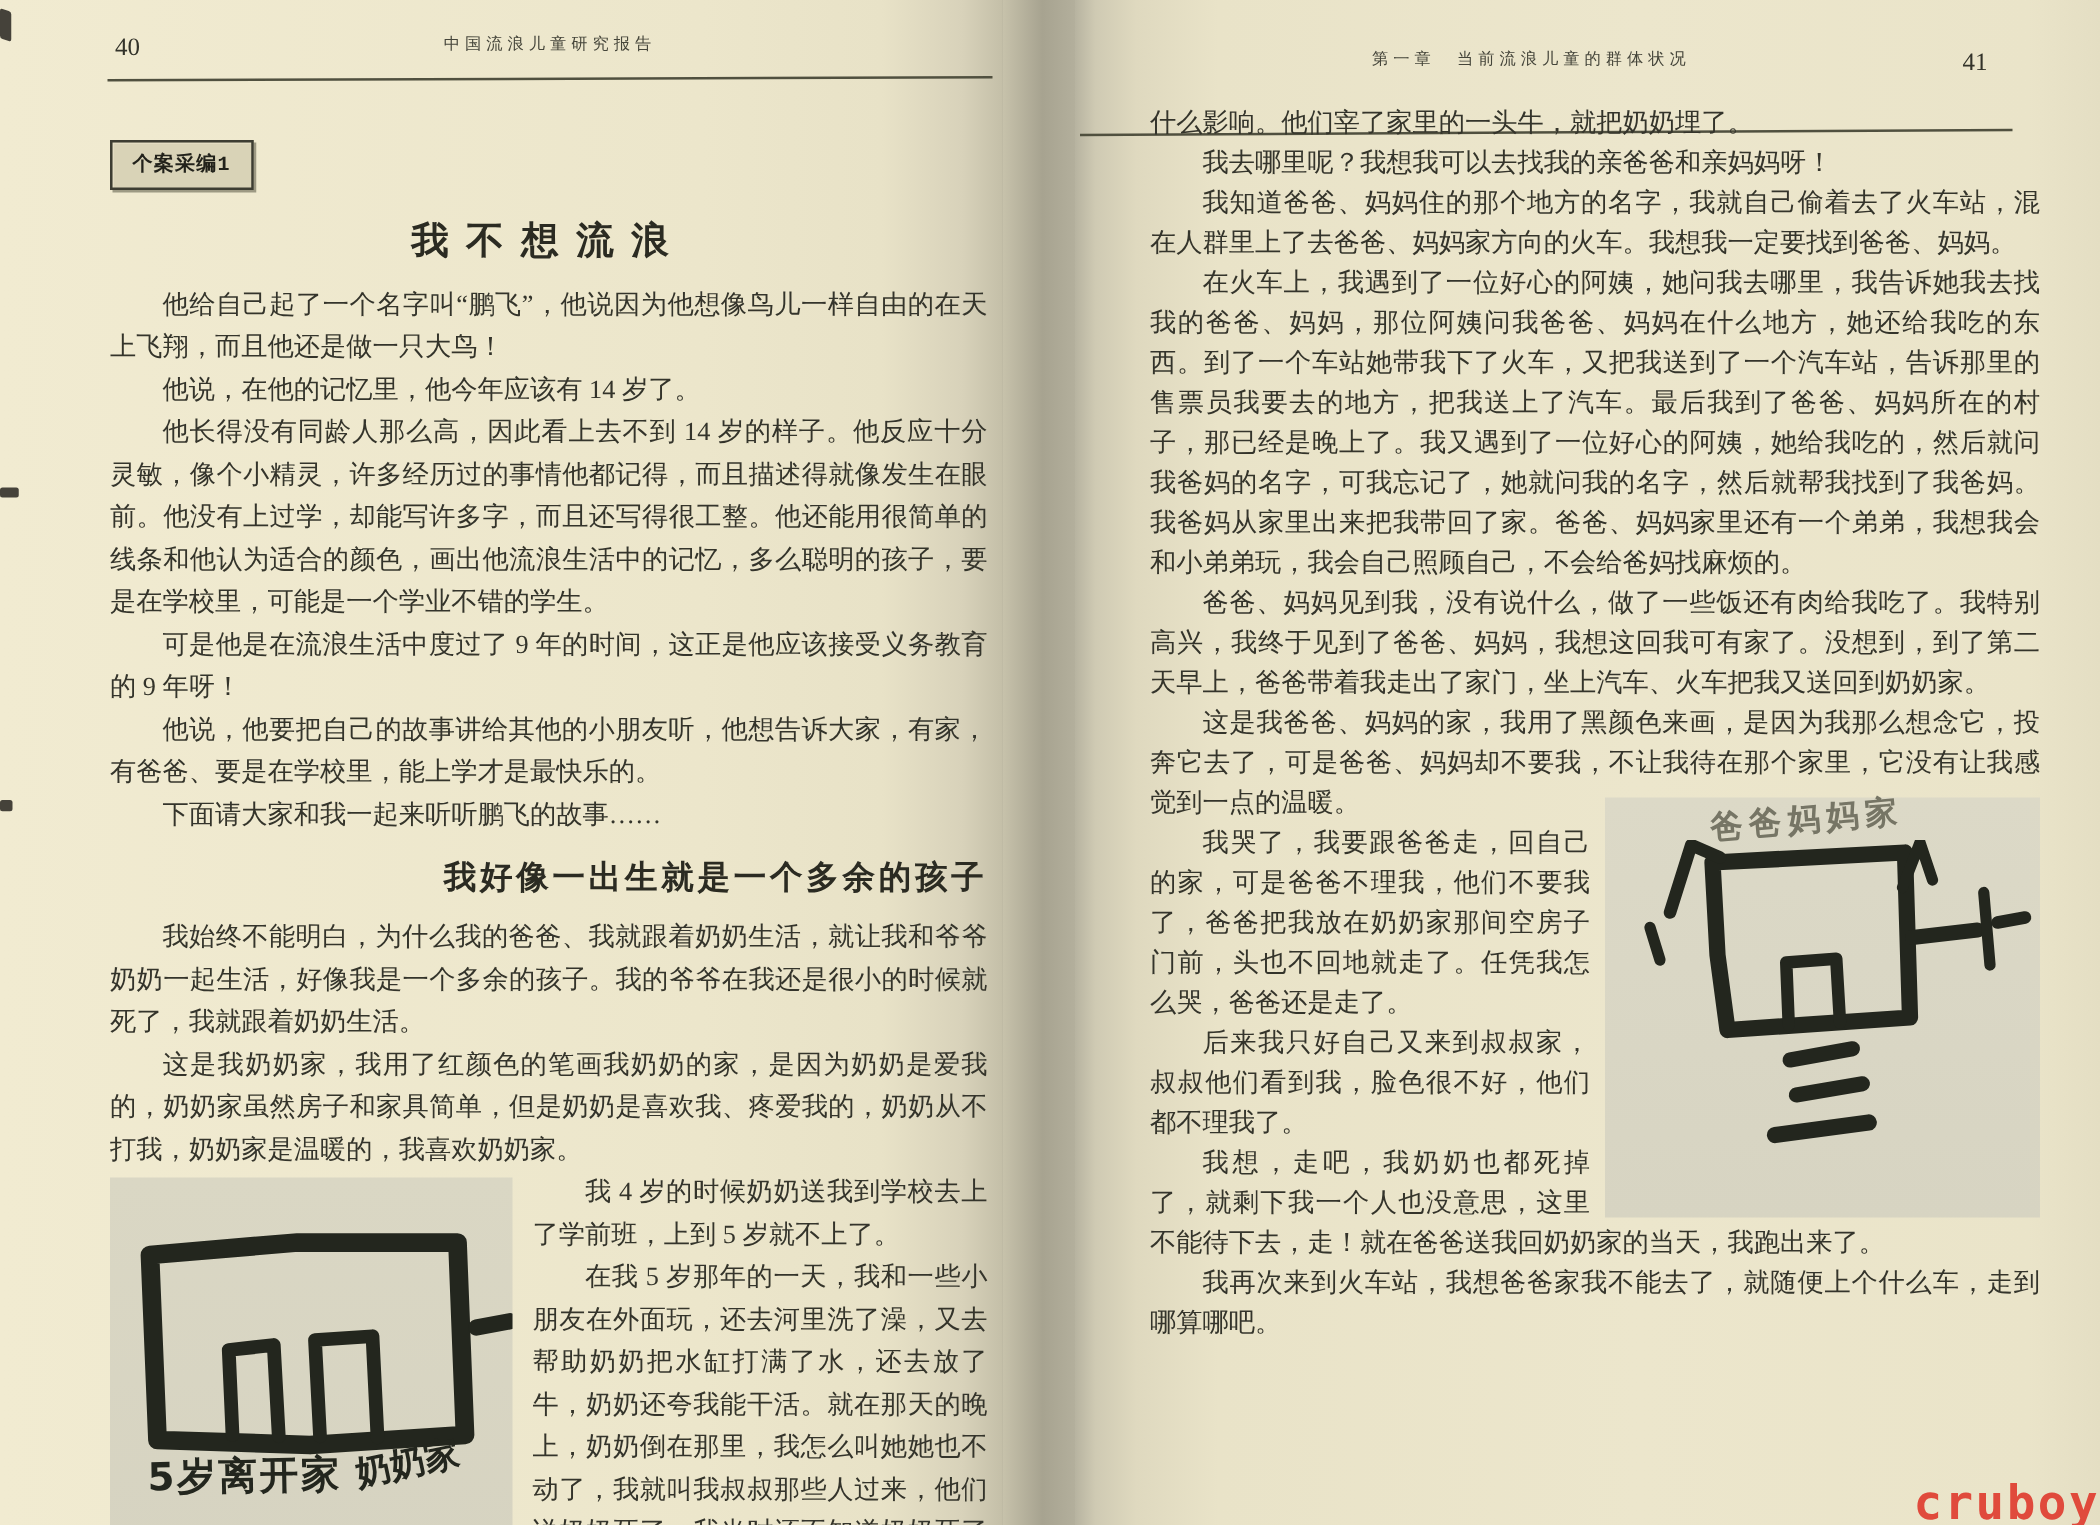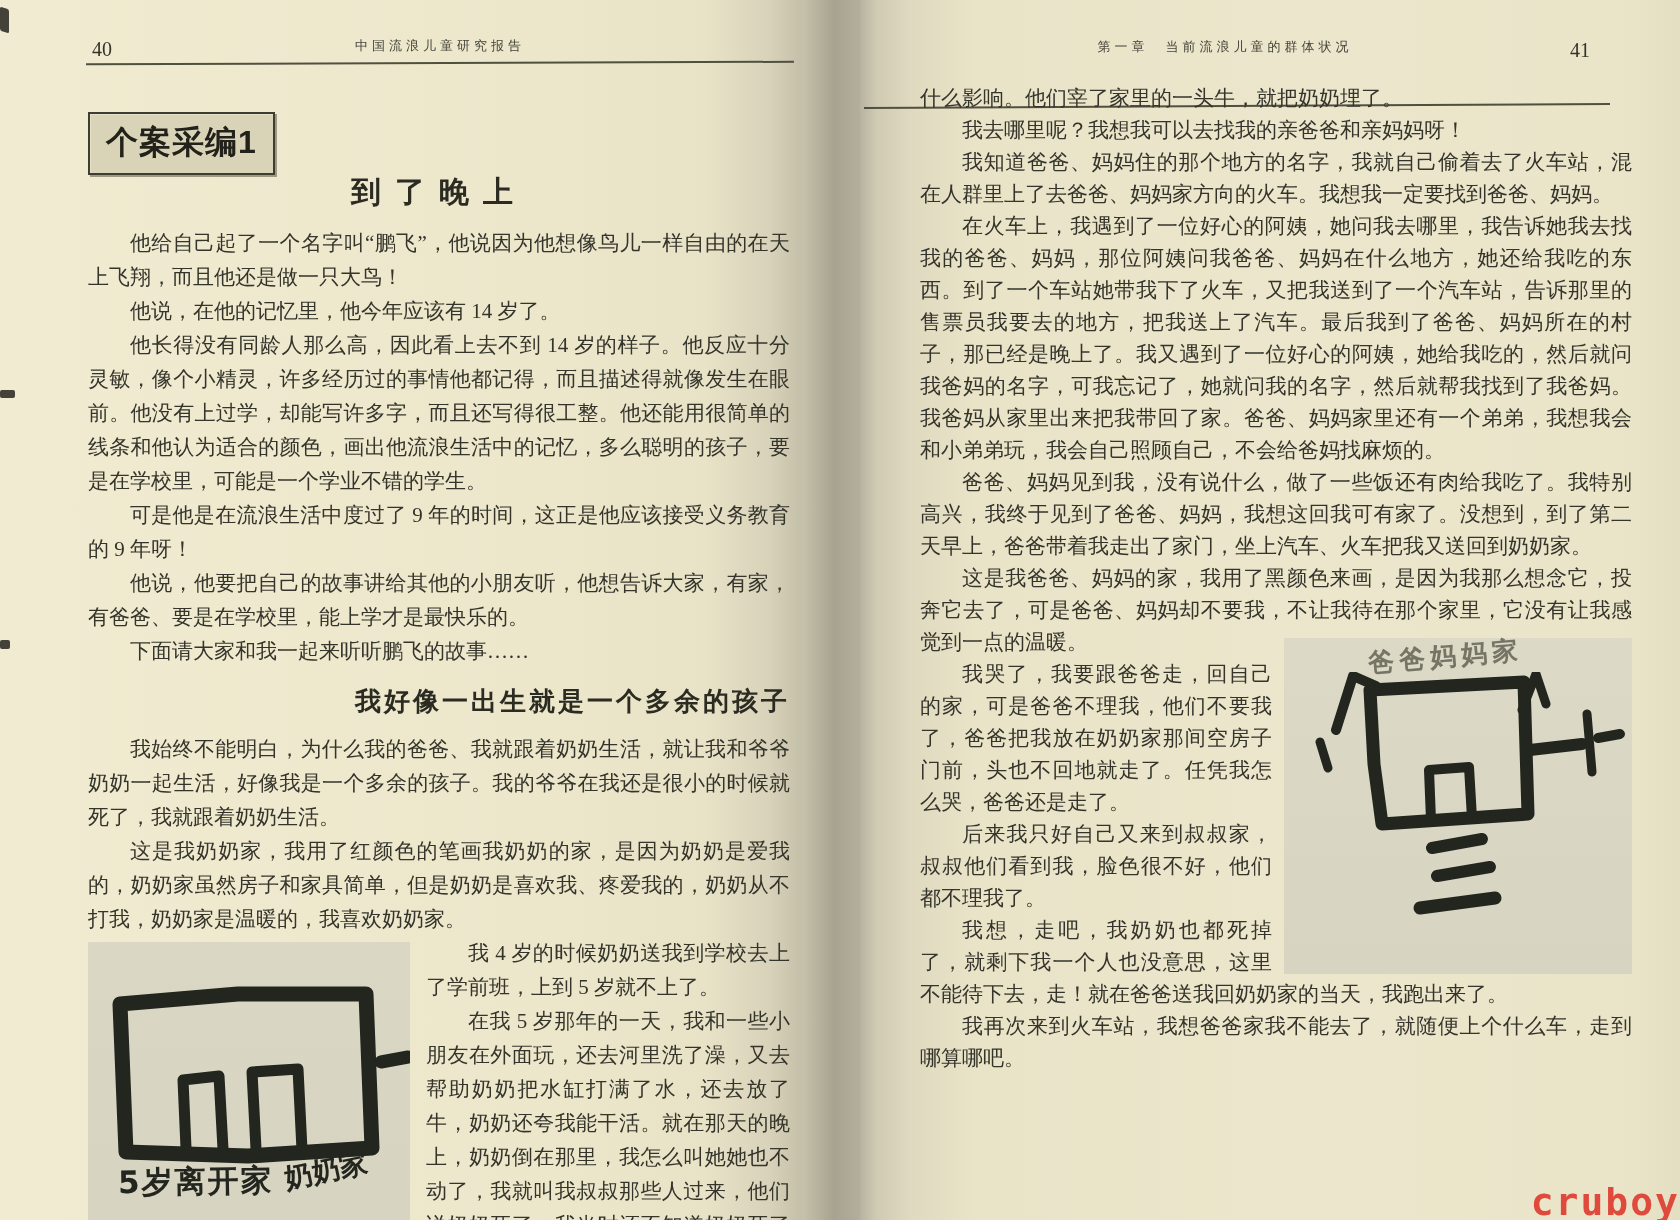--- a/index.html
+++ b/index.html
@@ -16,36 +16,36 @@
   }
   .gutter {
     position:absolute; left:802px; top:0; width:58px; height:1220px;
     background:linear-gradient(90deg,#c7c2ab 0%,#a7a390 55%,#b3af9c 100%);
   }
   .page-right {
     position:absolute; left:860px; top:0; width:820px; height:1220px;
     background:linear-gradient(90deg,#b7b3a0 0%,#cfcab3 2%,#dfd9bf 6%,#e9e3c8 14%,#ece6cc 55%,#eae4c9 93%,#e4dec3 100%);
   }
   
-  .lp-head { position:absolute; top:37px; left:88px; width:704px; height:26px; }
+  .lp-head { position:absolute; top:26px; left:88px; width:704px; height:26px; }
   .rp-head { position:absolute; top:38px; left:10px; width:710px; height:26px; text-align:center; }
   .head-title { display:block; text-align:center; font-size:13px; letter-spacing:4px; color:#45453a; }
   .pagenum { font-size:20px; color:#33332a; }
   .lp-pagenum { position:absolute; left:4px; top:1px; }
   .rp-pagenum { position:absolute; left:700px; top:1px; }
   .lp-rule { position:absolute; top:62px; left:86px; width:708px; border-top:2px solid #50503f; transform:rotate(-0.2deg); }
   .rp-rule { position:absolute; top:67px; left:-6px; width:746px; border-top:2px solid #50503f; transform:rotate(-0.3deg); }
   
   .case-box {
     position:absolute; top:112px; left:88px;
     background:#d9d3b7; border:2px solid #3d3d32;
     box-shadow:2px 2px 0 rgba(90,88,70,.55), inset 1px 1px 0 #e6e0c6;
     padding:7px 16px 8px;
-    font-family:Liberation Sans, sans-serif;
-    font-weight:bold; font-size:32px; color:#22221b; letter-spacing:1px;
+    font-family:Liberation Mono, monospace;
+    font-weight:bold; font-size:16px; color:#22221b; letter-spacing:1px;
   }
   
   .lp-title {
     position:absolute; top:172px; left:88px; width:702px; text-align:center;
     font-weight:bold; font-size:30px; letter-spacing:14px; color:#2b2b22;
   }
   
   .lp-body {
     position:absolute; top:226px; left:88px; width:702px;
     font-size:21px; line-height:34px; text-align:justify; color:#34342b;
@@ -96,21 +96,21 @@
 
 <div class="page-left">
   <div class="lp-head">
     <span class="pagenum lp-pagenum">40</span>
     <span class="head-title">中国流浪儿童研究报告</span>
   </div>
   <div class="lp-rule"></div>
 
   <div class="case-box">个案采编1</div>
 
-  <div class="lp-title">到了晚上</div>
+  <div class="lp-title">我不想流浪</div>
 
   <div class="lp-body">
     <p>他给自己起了一个名字叫“鹏飞”，他说因为他想像鸟儿一样自由的在天上飞翔，而且他还是做一只大鸟！</p>
     <p>他说，在他的记忆里，他今年应该有 14 岁了。</p>
     <p>他长得没有同龄人那么高，因此看上去不到 14 岁的样子。他反应十分灵敏，像个小精灵，许多经历过的事情他都记得，而且描述得就像发生在眼前。他没有上过学，却能写许多字，而且还写得很工整。他还能用很简单的线条和他认为适合的颜色，画出他流浪生活中的记忆，多么聪明的孩子，要是在学校里，可能是一个学业不错的学生。</p>
     <p>可是他是在流浪生活中度过了 9 年的时间，这正是他应该接受义务教育的 9 年呀！</p>
     <p>他说，他要把自己的故事讲给其他的小朋友听，他想告诉大家，有家，有爸爸、要是在学校里，能上学才是最快乐的。</p>
     <p>下面请大家和我一起来听听鹏飞的故事……</p>
 
     <div class="section-title">我好像一出生就是一个多余的孩子</div>

